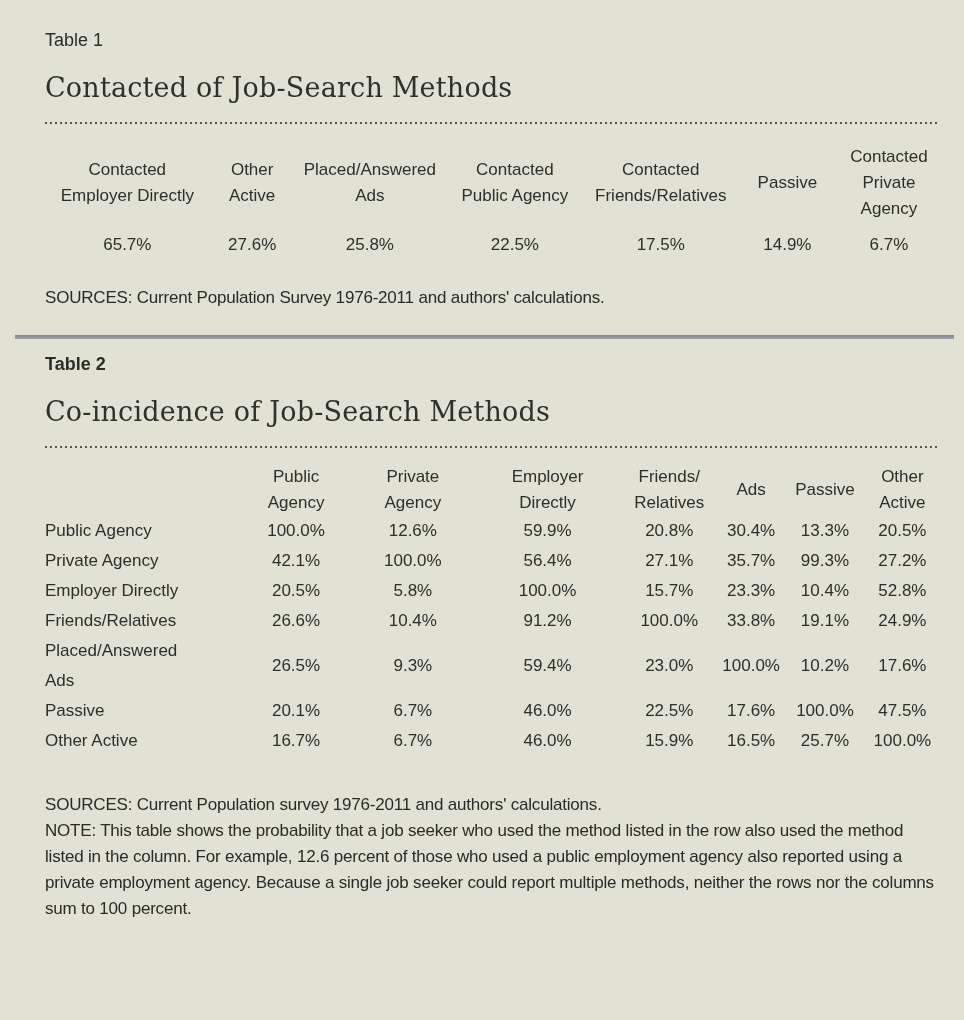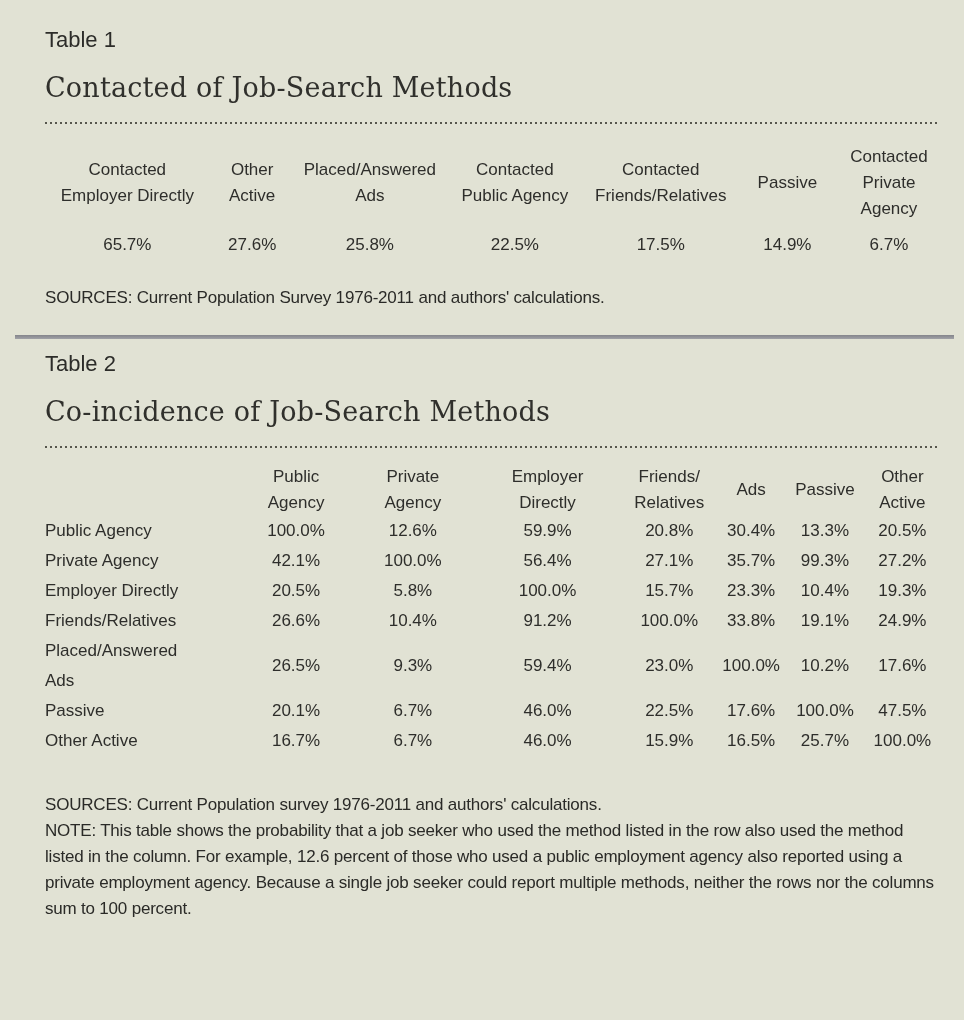--- a/index.html
+++ b/index.html
@@ -7,21 +7,21 @@
   body {
     height: 1020px;
     background: #e1e2d4;
     color: #2e2e2b;
     font-family: "Liberation Sans", sans-serif;
     overflow: hidden;
   }
   .page { padding: 30px 24px 0 45px; }
 
   .tbl-label {
-    font-size: 22px;
+    font-size: 18px;
     line-height: 20px;
     color: #2c2c29;
   }
   .tbl-title {
     font-family: "DejaVu Serif", serif;
     font-weight: 400;
     font-size: 27px;
     line-height: 34px;
     letter-spacing: 0.2px;
     color: #30302c;
@@ -63,21 +63,21 @@
   }
   .notes-1 { margin-top: 6px; }
   .notes-2 { margin-top: 36px; }
 
   .divider {
     height: 4px;
     margin: 24px -14px 0 -30px;
     background: linear-gradient(#84858b, #a1a2a7);
   }
 
-  .sec2-label { margin-top: 15px; }
+  .sec2-label { margin-top: 15px; font-weight: bold; }
 
   
   .t2 { margin-top: 0; }
   .t2 th { padding-top: 16px; line-height: 26px; }
   .t2 td { line-height: 30px; }
   .t2 .rowlabel { text-align: left; }
 </style>
 </head>
 <body>
 
@@ -191,21 +191,21 @@
           <td>27.2%</td>
         </tr>
         <tr>
           <td class="rowlabel">Employer Directly</td>
           <td>20.5%</td>
           <td>5.8%</td>
           <td>100.0%</td>
           <td>15.7%</td>
           <td>23.3%</td>
           <td>10.4%</td>
-          <td>19.3%</td>
+          <td>52.8%</td>
         </tr>
         <tr>
           <td class="rowlabel">Friends/Relatives</td>
           <td>26.6%</td>
           <td>10.4%</td>
           <td>91.2%</td>
           <td>100.0%</td>
           <td>33.8%</td>
           <td>19.1%</td>
           <td>24.9%</td>

